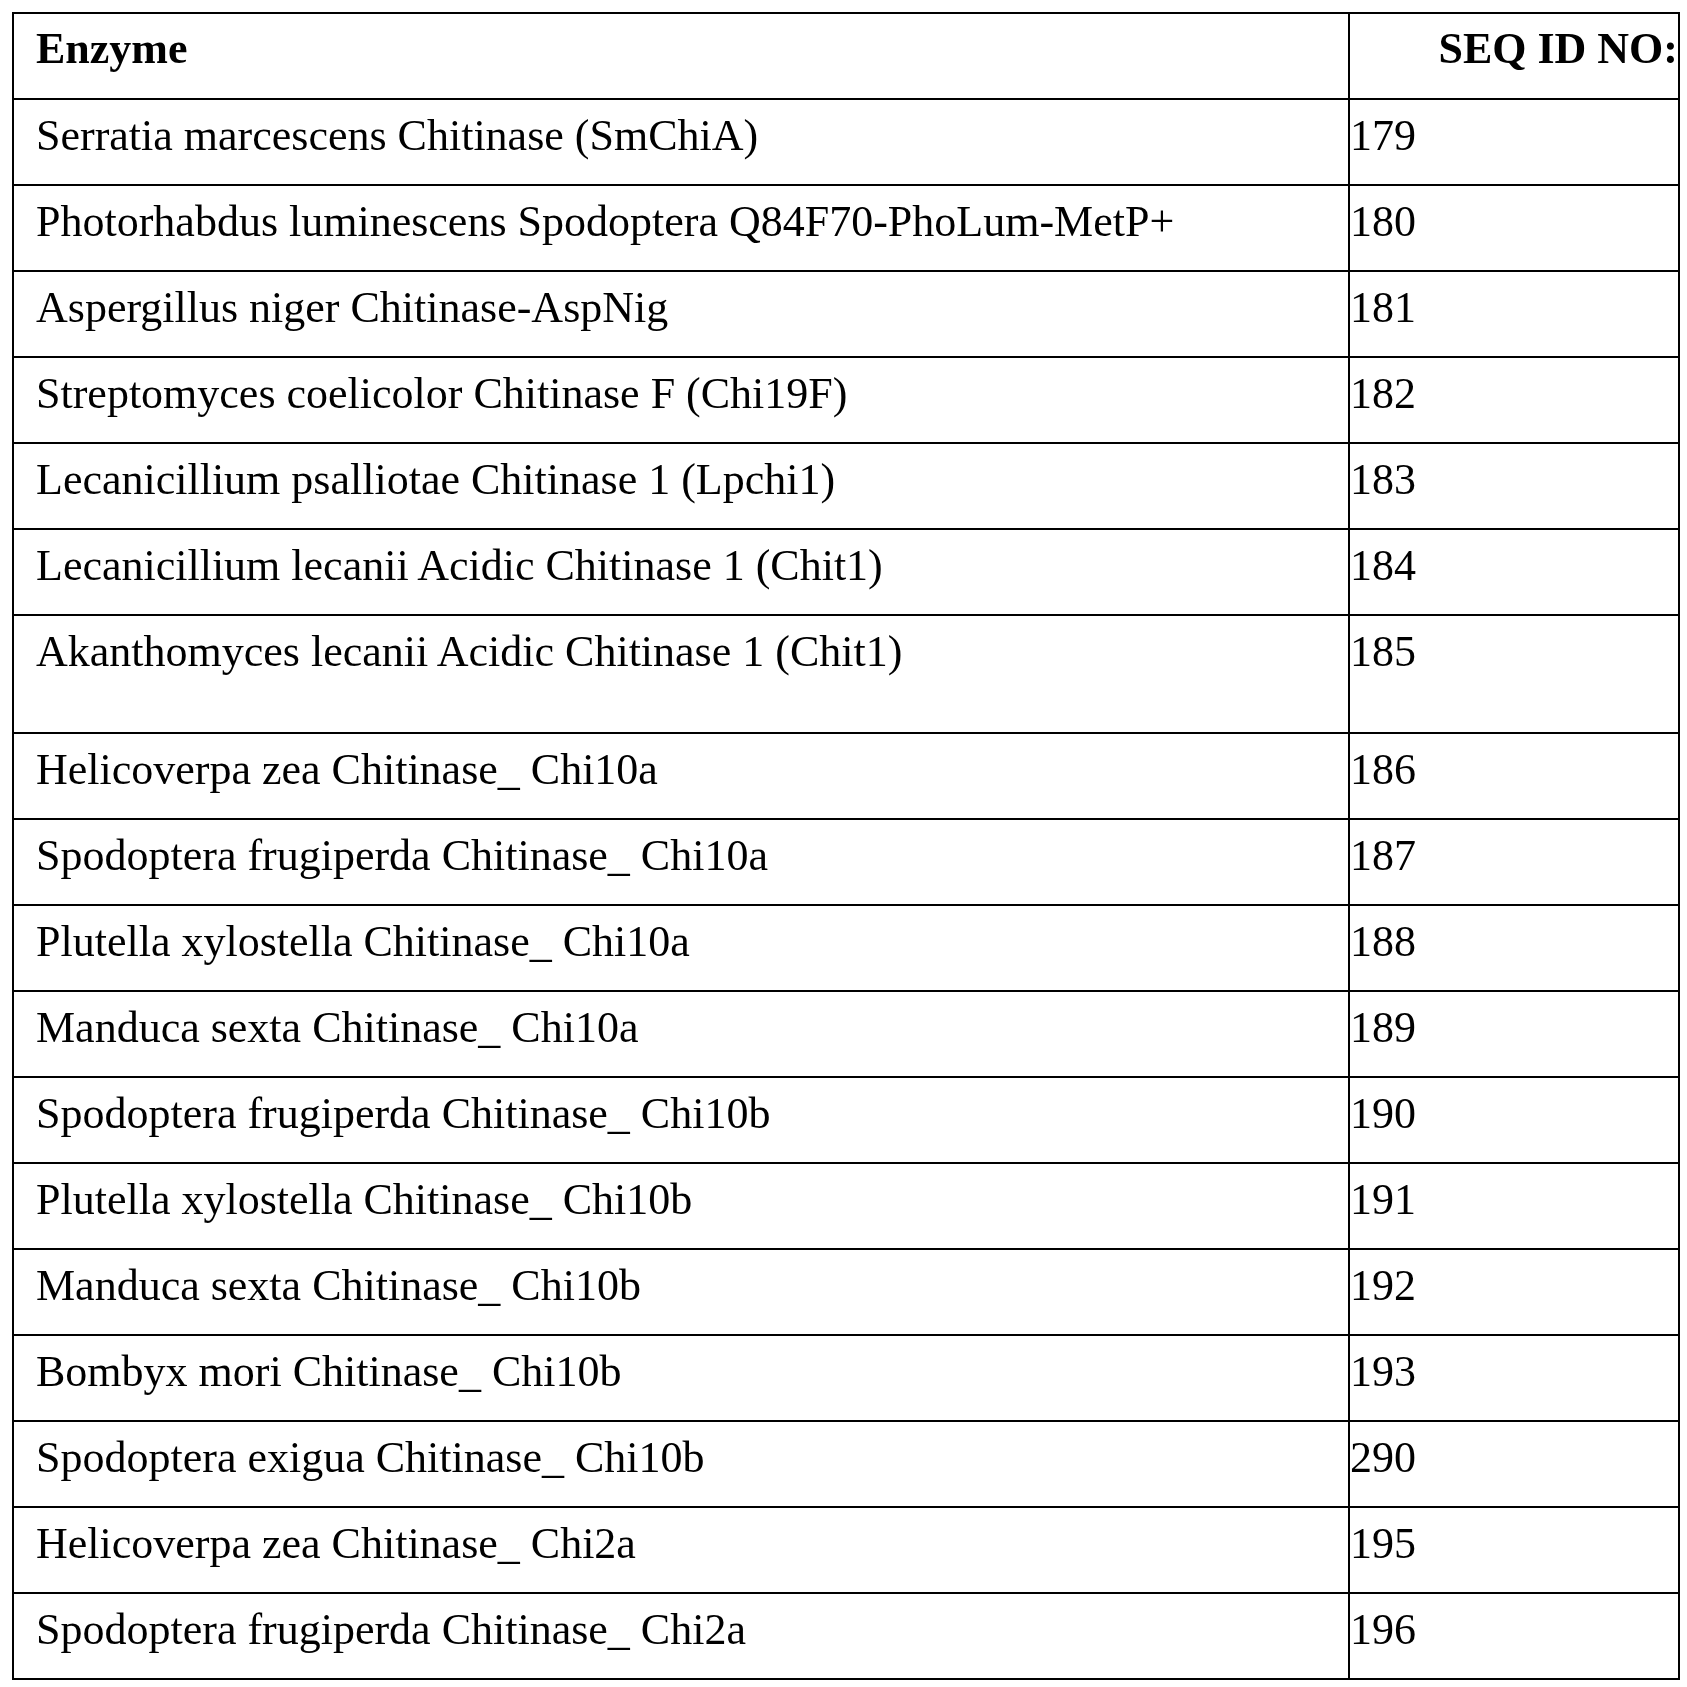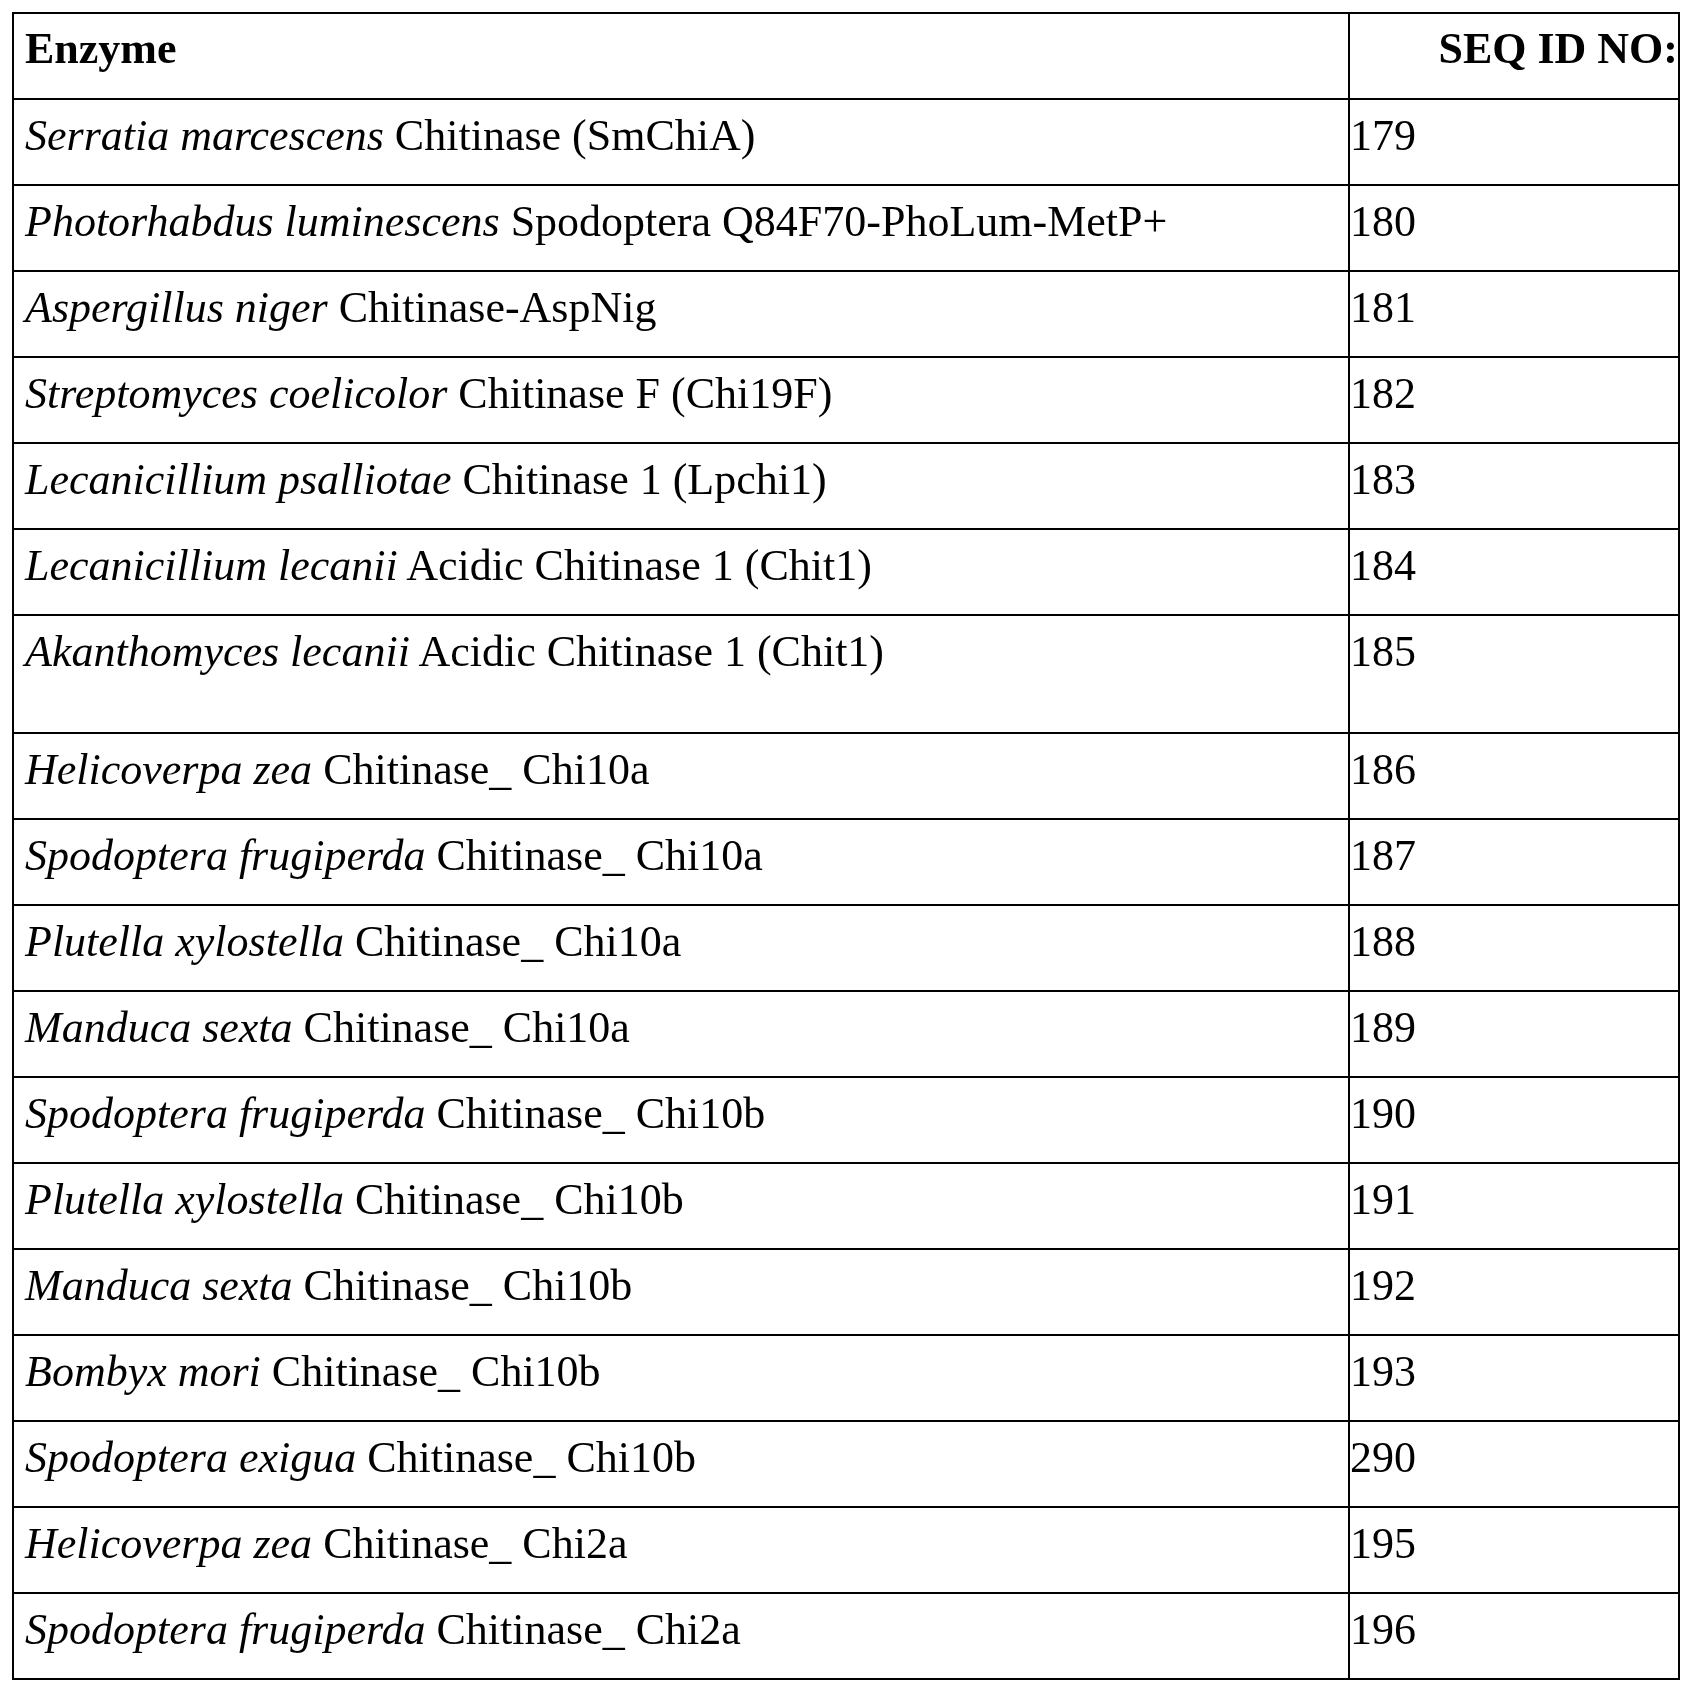--- a/index.html
+++ b/index.html
@@ -36,25 +36,25 @@
       height: 84px;
       font-weight: bold;
     }
     #seq-table th .cell-inner { padding-top: 13px; }
     #seq-table td { height: 84px; }
     #seq-table tr.tall td { height: 116px; }
     .cell-inner {
       padding-top: 14px;
       white-space: nowrap;
     }
-    .enzyme-cell .cell-inner { padding-left: 11px; }
+    .enzyme-cell .cell-inner { padding-left: 22px; }
     .seq-cell .cell-inner { }
     th.enzyme-cell .cell-inner { text-align: left; }
     th.seq-cell .cell-inner { text-align: right; margin-left: 48px; }
-    .species { font-style: italic; }
+    .species { }
   </style>
 </head>
 <body>
 
 <table id="seq-table">
   <colgroup>
     <col class="c-enzyme">
     <col class="c-seq">
   </colgroup>
   <thead>

